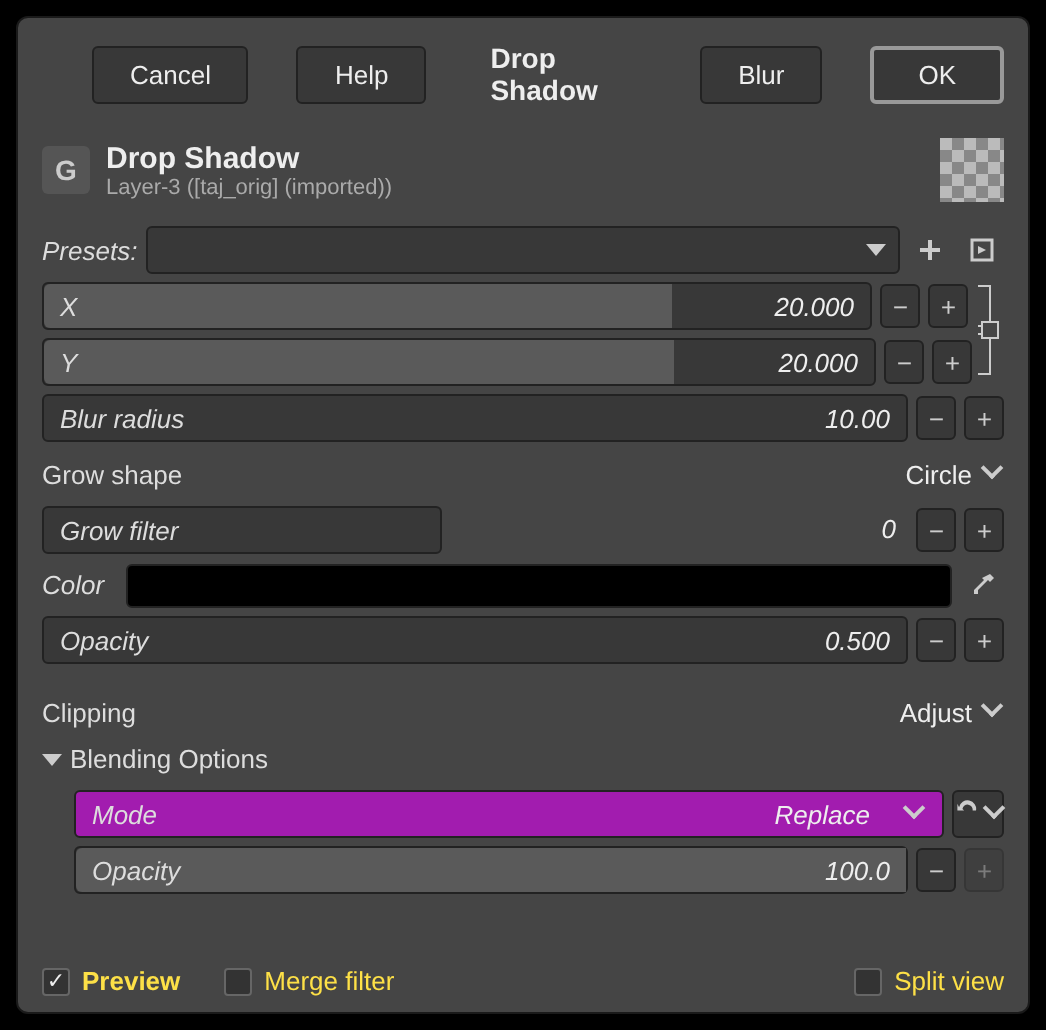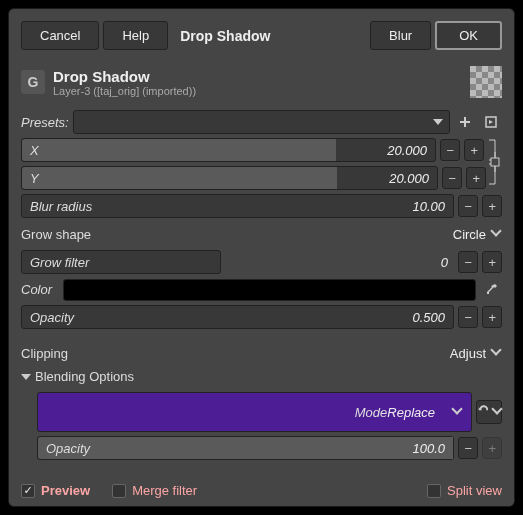--- a/index.html
+++ b/index.html
@@ -1,18 +1,18 @@
 <!DOCTYPE html>
 <html><head>
 <meta charset="utf-8">
 <style>
 * { box-sizing: border-box; margin: 0; padding: 0; font-family: sans-serif; }
 body { background: #000; width: 523px; height: 515px; }
 .window { background: #454545; border: 1px solid #1a1a1a; border-radius: 6px; margin: 8px; width: 507px; height: 499px; padding: 0; display: flex; flex-direction: column; }
-.title-bar { display: flex; gap: 4px; padding: 12px; align-items: center; }
+.title-bar { display: flex; gap: 24px; padding: 12px; align-items: center; margin-left: 25px; }
 .btn { background: #383838; border: 1px solid #222; color: #eee; padding: 6px 18px; border-radius: 3px; font-size: 13px; cursor: pointer; }
 .btn.primary { border: 2px solid #999; padding: 5px 22px; }
 .title-label { color: #eee; font-size: 14px; font-weight: bold; flex: 1; padding: 0 8px; }
 .header-area { display: flex; align-items: center; padding: 4px 12px 8px 12px; gap: 8px; }
 .header-icon { width: 24px; height: 24px; background: #555; border-radius: 3px; display: flex; align-items: center; justify-content: center; color: #ccc; font-weight: bold; font-size: 14px; }
 .header-text { flex: 1; }
 .header-title { color: #eee; font-size: 15px; font-weight: bold; }
 .header-sub { color: #aaa; font-size: 11px; }
 .checker { width: 32px; height: 32px; background-image:
   linear-gradient(45deg, #888 25%, transparent 25%),
@@ -38,28 +38,28 @@
 .pm-btn { width: 20px; height: 22px; background: #383838; border: 1px solid #222; color: #ccc; display: flex; align-items: center; justify-content: center; cursor: pointer; font-size: 13px; border-radius: 3px; }
 .link-icon { width: 14px; color: #ccc; display: flex; flex-direction: column; align-items: center; font-size: 10px; }
 .dropdown-row { display: flex; align-items: center; height: 24px; padding: 0 0; cursor: pointer; }
 .dropdown-label { color: #ddd; font-size: 13px; flex: 1; }
 .dropdown-val { color: #eee; font-size: 13px; margin-right: 6px; text-align: center; }
 .color-swatch { flex: 1; height: 22px; background: #000; border: 1px solid #222; border-radius: 3px; }
 .expander { display: flex; align-items: center; cursor: pointer; padding: 4px 0; }
 .exp-tri { width: 0; height: 0; border-left: 5px solid transparent; border-right: 5px solid transparent; border-top: 6px solid #ccc; margin-right: 4px; }
 .exp-label { color: #ddd; font-size: 13px; }
 .indent { padding-left: 16px; }
-.mode-combo { flex: 1; background: #4c1d95; border: 1px solid #222; height: 40px; border-radius: 3px; display: flex; align-items: center; padding: 0 8px; cursor: pointer; text-align: right; }
+.mode-combo { flex: 1; background: #a21caf; border: 1px solid #222; height: 24px; border-radius: 3px; display: flex; align-items: center; padding: 0 8px; cursor: pointer; }
 .mode-label { color: #ddd; font-size: 13px; flex: 1; }
 .mode-val { color: #eee; font-size: 13px; margin-right: 18px; }
 .reset-btn { width: 26px; height: 24px; background: #383838; border: 1px solid #222; color: #ccc; display: flex; align-items: center; justify-content: center; cursor: pointer; border-radius: 3px; }
 .footer { display: flex; align-items: center; padding: 8px 12px 8px 12px; gap: 6px; }
 .checkbox { width: 14px; height: 14px; border: 1px solid #666; background: #333; display: flex; align-items: center; justify-content: center; cursor: pointer; border-radius: 2px; }
 .checkbox.checked::after { content: '✓'; color: #eee; font-size: 11px; }
-.check-label { color: #fca5a5; font-size: 13px; }
+.check-label { color: #fde047; font-size: 13px; }
 .flex-spacer { flex: 1; }
 .pm-btn.disabled { opacity: 0.4; cursor: default; }
 svg { display: block; }
 </style>
 </head>
 <body>
 
 <div class="window">
 
   <div class="title-bar">

